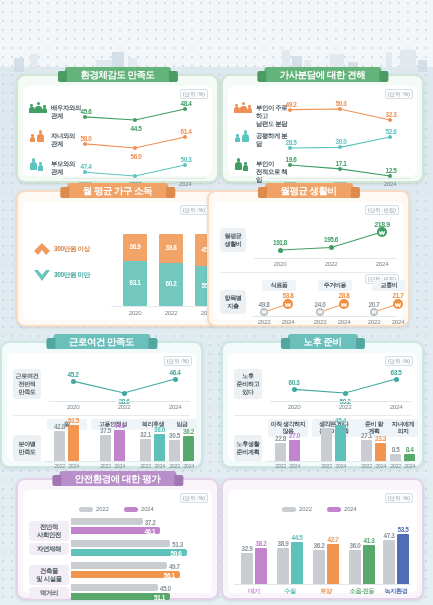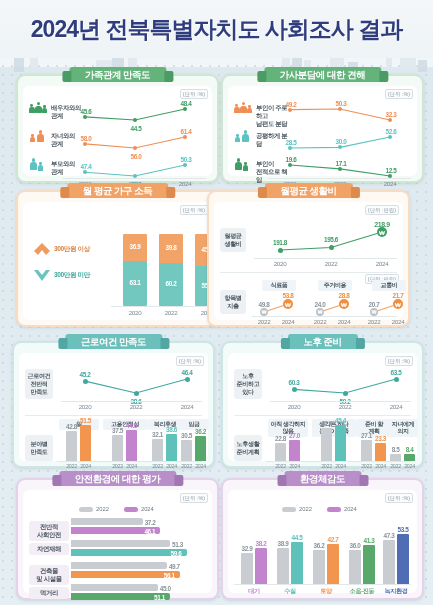--- a/index.html
+++ b/index.html
@@ -82,26 +82,23 @@
       <div class="bld" style="left: 282px; width: 8px; height: 22px;"></div>
       <div class="bld d" style="left: 292px; width: 10px; height: 16px;"></div>
       <div class="bld" style="left: 304px; width: 7px; height: 12px;"></div>
       <div class="bld" style="left: 330px; width: 14px; height: 18px;"></div>
       <div class="bld d" style="left: 348px; width: 10px; height: 10px;"></div>
       <div class="bld" style="left: 386px; width: 6px; height: 20px;"></div>
       <div class="bld" style="left: 400px; width: 16px; height: 22px;"></div>
       <div class="bld d" style="left: 418px; width: 9px; height: 12px;"></div>
     </div>
 
-  <div class="title-wrap">
-    <div class="title">2024년 전북특별자치도 사회조사 결과</div>
-  </div>
 
   <div id="panel-family" class="panel p-green" style="left:16px;top:74px;width:199px;height:105px;">
-      <div class="ribbon r-green">가족관계 만족도</div>
+      <div class="ribbon r-green">환경체감도 만족도</div>
       <div class="inner">
         <div class="unit" style="right: 4px; top: 3px;">(단위 :%)</div>
         <div class="person" style="left: 6px; top: 18px; width: 5.58px; height: 9.92px;">
           <div style="position: absolute; left: 1.364px; top: 0px; width: 2.852px; height: 2.852px; border-radius: 50%; background: rgb(63, 158, 99);"></div>
           <div style="position: absolute; left: 0px; top: 3.224px; width: 5.58px; height: 6.2px; background: rgb(63, 158, 99); border-radius: 2.48px 2.48px 0.62px 0.62px;"></div>
         </div>
         <div class="person" style="left: 12px; top: 16px; width: 6.75px; height: 12px;">
           <div style="position: absolute; left: 1.65px; top: 0px; width: 3.45px; height: 3.45px; border-radius: 50%; background: rgb(63, 158, 99);"></div>
           <div style="position: absolute; left: 0px; top: 3.9px; width: 6.75px; height: 7.5px; background: rgb(63, 158, 99); border-radius: 3px 3px 0.75px 0.75px;"></div>
         </div>
@@ -310,21 +307,21 @@
         </svg>
         <div class="coin" style="left: 156px; top: 106px; width: 8px; height: 8px; background: rgb(185, 193, 198); font-size: 4.96px;">₩</div>
         <div class="coin" style="left: 179px; top: 97px; width: 10px; height: 10px; background: rgb(239, 143, 63); font-size: 6.2px;">₩</div>
         <div class="val" style="left: 148px; top: 99px; width: 24px; text-align: center; color: rgb(139, 149, 155);">20.7</div>
         <div class="val" style="left: 172px; top: 90px; width: 24px; text-align: center; color: rgb(239, 143, 63);">21.7</div>
         <div class="axyear" style="left: 149px; top: 116px; width: 22px; text-align: center;">2022</div>
         <div class="axyear" style="left: 173px; top: 116px; width: 22px; text-align: center;">2024</div>
         <div class="axisline" style="left: 38px; right: 6px; top: 114px;"></div>
       </div>
     </div>
-  <div id="panel-work" class="panel p-teal" style="left:12px;top:341px;width:199px;height:123px;">
+  <div id="panel-work" class="panel p-teal" style="left:0;top:341px;width:199px;height:123px;">
       <div class="ribbon r-teal">근로여건 만족도</div>
       <div class="inner">
         <div class="unit" style="right: 4px; top: 3px;">(단위 :%)</div>
         <div class="sidebox" style="left: 6px; top: 16px; width: 28px; height: 30px;">근로여건<br>전반적<br>만족도</div>
         <svg width="190" height="60" style="left: 0px; top: 0px;">
           <polyline points="66,28.153846153846146 117,40 168,26" fill="none" stroke="#3fa8a0" stroke-width="1.2"></polyline>
         </svg>
         <div class="dot" style="left: 63.5px; top: 25.6538px; width: 5px; height: 5px; background: rgb(63, 168, 160);"></div>
         <div class="val" style="left: 54px; top: 18.1538px; width: 24px; text-align: center; color: rgb(63, 168, 160);">45.2</div>
         <div class="dot" style="left: 114.5px; top: 37.5px; width: 5px; height: 5px; background: rgb(63, 168, 160);"></div>
@@ -449,21 +446,20 @@
         <div class="hbar" style="left: 48px; top: 81px; width: 108.8px; height: 7px; background: rgb(242, 149, 79);"></div>
         <div class="val" style="top: 81.6px; color: rgb(255, 255, 255); left: 140.8px;">56.1</div>
         <div class="rowlabel" style="left: 6px; top: 97px; width: 40px; text-align: center; background: rgb(243, 238, 246); border-radius: 3px; padding: 2px 0px;">먹거리</div>
         <div class="hbar" style="left: 48px; top: 94px; width: 87.2727px; height: 7px; background: rgb(201, 204, 208);"></div>
         <div class="val" style="left: 136.773px; top: 94.6px; color: rgb(139, 149, 155);">45.0</div>
         <div class="hbar" style="left: 48px; top: 103px; width: 99.103px; height: 7px; background: rgb(88, 168, 107);"></div>
         <div class="val" style="top: 103.6px; color: rgb(255, 255, 255); left: 131.103px;">51.1</div>
       </div>
     </div>
   <div id="panel-env" class="panel p-purple" style="left:221px;top:478px;width:199px;height:118px;">
-      <div class="ribbon r-purple">환경체감도</div>
       <div class="inner">
         <div class="unit" style="right: 4px; top: 3px;">(단위 :%)</div>
         <div class="legend" style="left: 54px; top: 16px;">
           <div style="display: flex; align-items: center; gap: 3px; margin-right: 12px;">
             <span class="lgdot" style="background: rgb(201, 204, 208);"></span>
             <span style="font-size: 5.8px; color: rgb(109, 122, 131);">2022</span>
           </div>
           <div style="display: flex; align-items: center; gap: 3px; margin-right: 12px;">
             <span class="lgdot" style="background: rgb(193, 132, 205);"></span>
             <span style="font-size: 5.8px; color: rgb(109, 122, 131);">2024</span>

